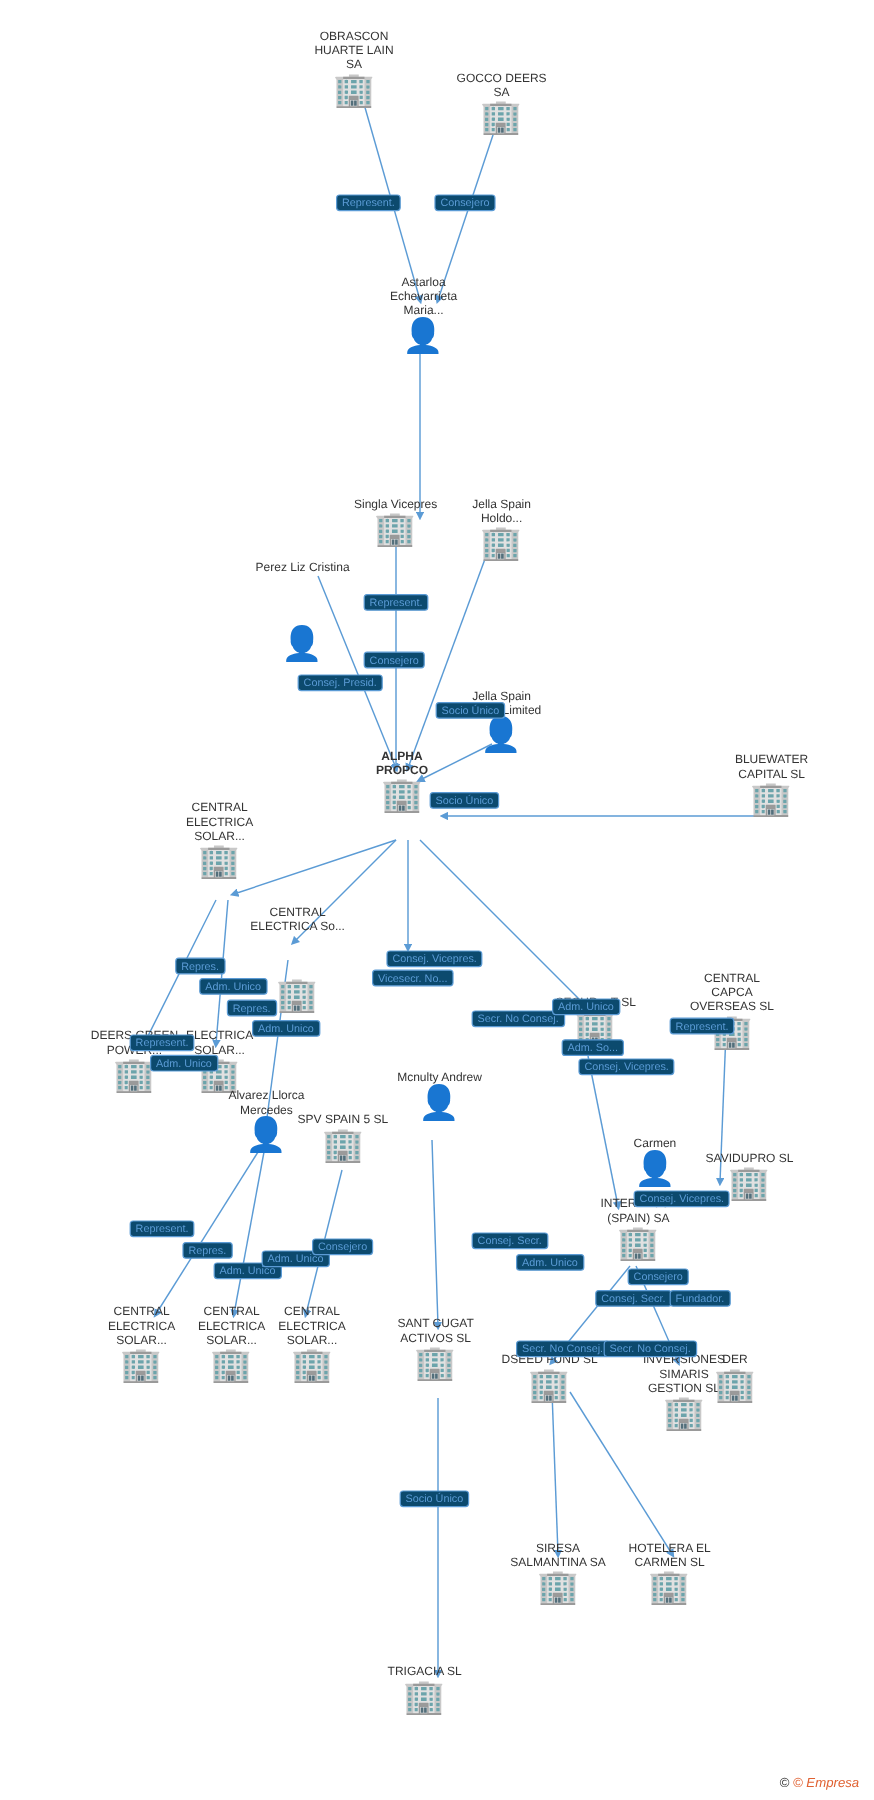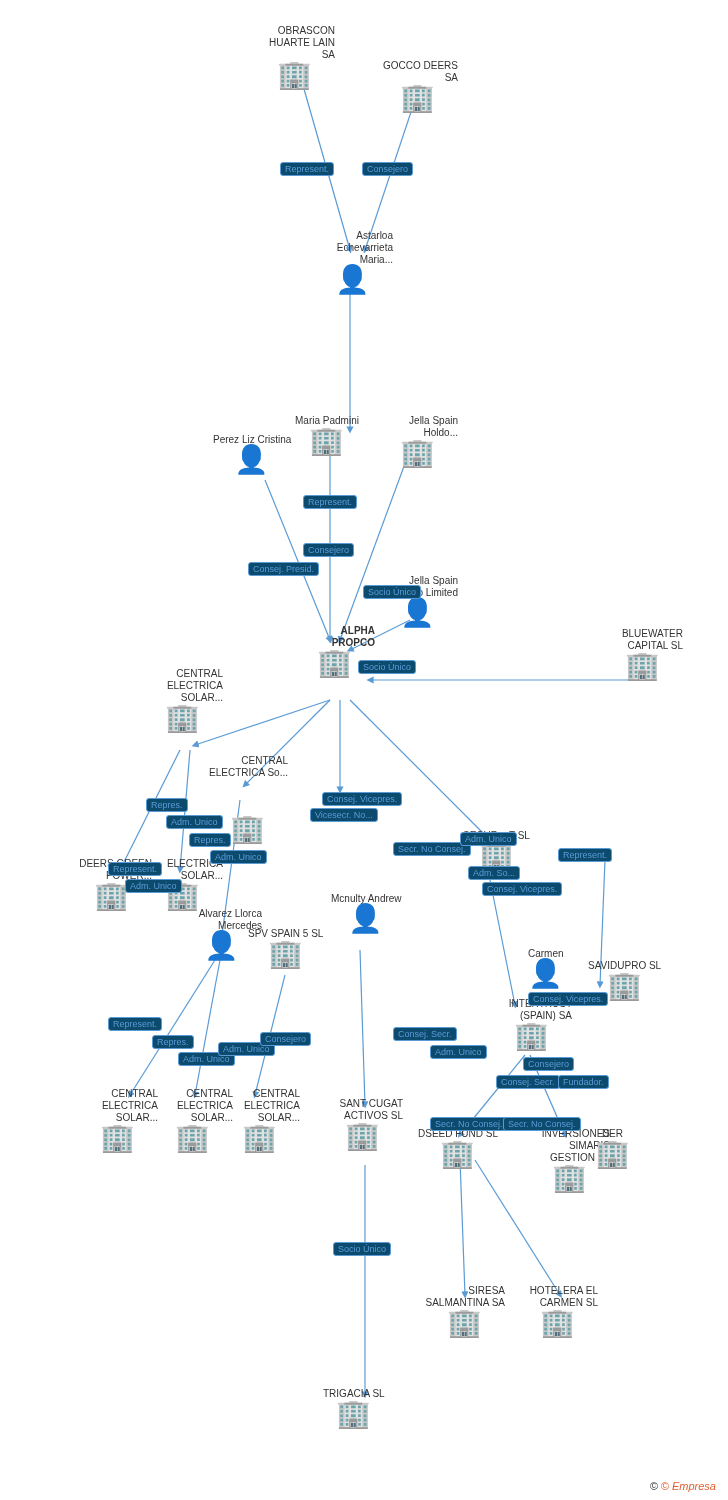--- a/index.html
+++ b/index.html
@@ -30,21 +30,21 @@
       flex-direction: column;
       align-items: center;
       text-align: center;
       z-index: 2;
     }
     .node-label {
       font-size: 10px;
       color: #333;
       line-height: 1.2;
       max-width: 80px;
-      text-align: right;
+      text-align: center;
     }
     .building-icon {
       font-size: 28px;
       color: #7a9cbf;
       line-height: 1;
     }
     .building-icon.orange {
       color: #e06030;
     }
     .person-icon {
@@ -134,27 +134,27 @@
   <div class="node" style="left:378px;top:60px;">
     <div class="node-label">GOCCO DEERS SA</div>
     <div class="building-icon">🏢</div>
   </div>
 
   <div class="node" style="left:313px;top:230px;">
     <div class="node-label">Astarloa Echevarrieta Maria...</div>
     <div class="person-icon">👤</div>
   </div>
 
-  <div class="node" style="left:213px;top:434px;">
+  <div class="node" style="left:213px;top:468px;gap:43px;">
     <div class="node-label">Perez Liz Cristina</div>
     <div class="person-icon">👤</div>
   </div>
 
   <div class="node" style="left:295px;top:415px;">
-    <div class="node-label">Maria Padmini</div>
+    <div class="node-label">Singla Vicepres</div>
     <div class="building-icon">🏢</div>
   </div>
 
   <div class="node" style="left:378px;top:415px;">
     <div class="node-label">Jella Spain Holdo...</div>
     <div class="building-icon">🏢</div>
   </div>
 
   <div class="node" style="left:378px;top:575px;">
     <div class="node-label">Jella Spain Holdco Limited</div>
@@ -204,20 +204,24 @@
   <div class="node" style="left:331px;top:893px;">
     <div class="node-label">Mcnulty Andrew</div>
     <div class="person-icon">👤</div>
   </div>
 
   <div class="node" style="left:463px;top:830px;">
     <div class="node-label">SECUR... T SL</div>
     <div class="building-icon">🏢</div>
   </div>
 
+  <div class="node" style="left:570px;top:810px;">
+    <div class="node-label">CENTRAL CAPCA OVERSEAS SL</div>
+    <div class="building-icon">🏢</div>
+  </div>
 
   <div class="node" style="left:492px;top:998px;">
     <div class="node-label">INTERTRUST (SPAIN) SA</div>
     <div class="building-icon">🏢</div>
   </div>
 
   <div class="node" style="left:528px;top:948px;">
     <div class="node-label">Carmen</div>
     <div class="person-icon">👤</div>
   </div>

